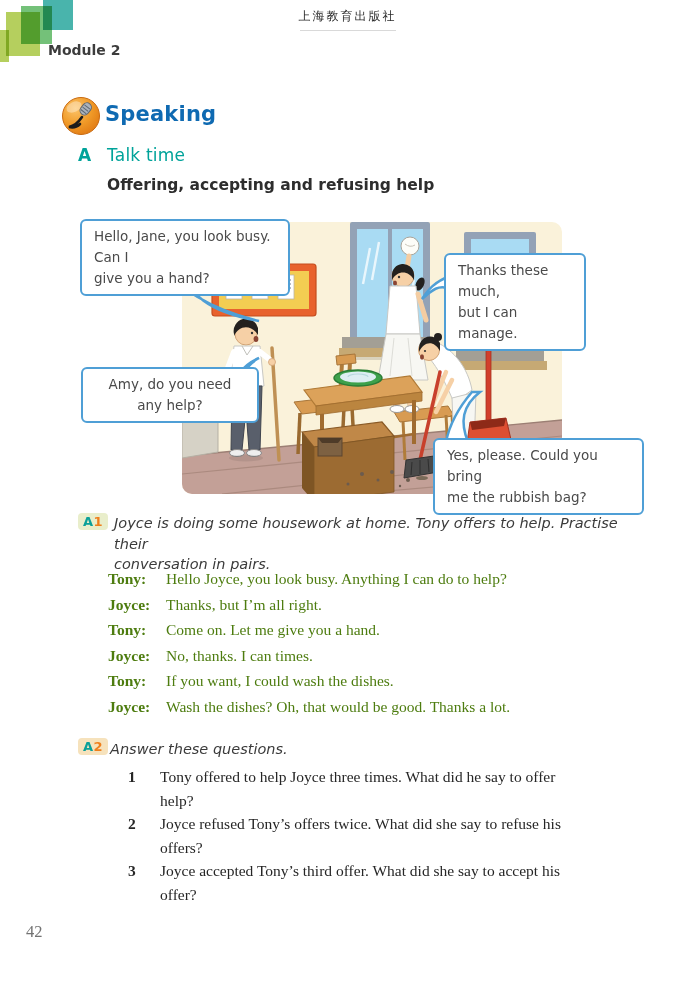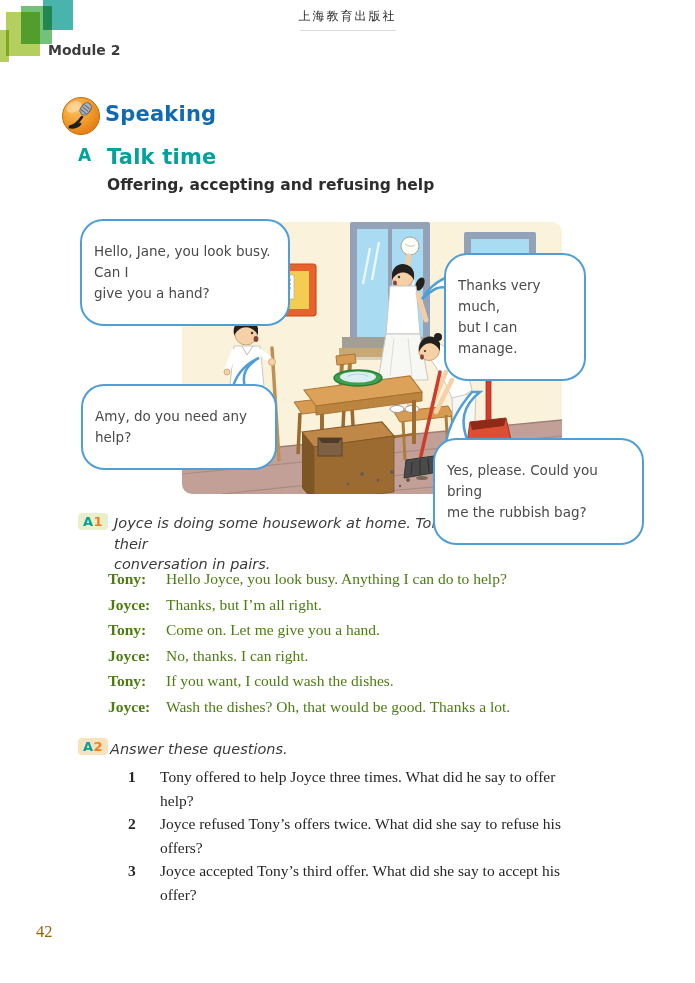--- a/index.html
+++ b/index.html
@@ -22,37 +22,37 @@
   .sq-c { left:43px; top:0px; width:30px; height:30px; background:#49b4ac; }
   .sq-d { left:0px; top:30px; width:9px;  height:32px; background:#b5cf5e; }
 
   .module-label { left:48px; top:42px; font-size:14px; font-weight:600; color:#3c3c3c; }
 
   
   .speaking-icon { left:61px; top:96px; width:40px; height:40px; }
   .speaking-title { left:105px; top:102px; font-size:21px; font-weight:bold; color:#0f6ab2; letter-spacing:.2px; }
 
   .section-letter { left:78px; top:145px; font-size:17px; font-weight:bold; color:#00a39a; }
-  .section-title  { left:107px; top:145px; font-size:21px; font-weight:bold; color:#00a39a; letter-spacing:.2px; }
+  .section-title  { left:107px; top:145px; font-size:17px; font-weight:normal; color:#00a39a; letter-spacing:.2px; }
   .section-subtitle { left:107px; top:176px; font-size:15.5px; font-weight:bold; color:#2d2d2d; }
 
   
   .illustration-wrap { left:0; top:215px; width:695px; height:286px; }
   .scene { position:absolute; left:182px; top:7px; width:380px; height:272px; }
 
   .bubble {
     position:absolute; z-index:2; background:#ffffff;
-    border:2.5px solid #4f9fd6; border-radius:23px;
-    padding:20px 12px; font-size:13.5px; line-height:21px; color:#4a4a4a;
+    border:2.5px solid #4f9fd6; border-radius:6px;
+    padding:5px 12px; font-size:13.5px; line-height:21px; color:#4a4a4a;
     white-space:pre-line;
   }
   .tail { position:absolute; z-index:1; }
   .bubble-1 { left:80px;  top:4px;   width:210px; }
   .bubble-2 { left:444px; top:38px;  width:142px; }
-  .bubble-3 { left:81px;  top:169px; width:196px; }
+  .bubble-3 { left:81px;  top:152px; width:178px;text-align:center; }
   .bubble-4 { left:433px; top:223px; width:211px; }
   .tail-1 { left:155px; top:52px; }
   .tail-2 { left:420px; top:57px; }
   .tail-3 { left:224px; top:141px; }
   .tail-4 { left:438px; top:175px; }
 
   
   .badge { position:absolute; font-size:13px; font-weight:bold; line-height:15px;
     padding:1px 5px; border-radius:4px; letter-spacing:.5px;text-align:right; }
   .badge .bl { color:#0aa099; }
@@ -72,22 +72,22 @@
   .dlg-name { width:58px; font-weight:bold; flex:none; }
   .dlg-text { flex:1; }
 
   
   .questions { left:128px; top:765px; width:505px;
     font-family:"Liberation Serif", serif; font-size:15.5px; color:#262626; }
   .q-row { display:flex; line-height:23.5px; }
   .q-num { width:32px; font-weight:bold; flex:none; }
   .q-text { flex:1; white-space:pre-line; }
 
-  .page-number { left:36px; top:922px; font-family:"Liberation Serif", serif;
-    font-size:16.5px; color:#a16207; }
+  .page-number { left:26px; top:922px; font-family:"Liberation Serif", serif;
+    font-size:16.5px; color:#737373; }
 </style>
 </head>
 <body>
 
 <div class="abs publisher">上海教育出版社</div>
 <div class="abs publisher-rule"></div>
 
 <div>
   <div class="sq sq-a"></div>
   <div class="sq sq-b"></div>
@@ -327,21 +327,21 @@
   </svg>
   <svg class="tail tail-3" width="38" height="36" viewBox="0 0 38 36">
     <path d="M8,34 C12,18 21,8 35,2 C23,9 16,18 22,34 Z" fill="#ffffff" stroke="#4f9fd6" stroke-width="2.5"></path>
   </svg>
   <svg class="tail tail-4" width="46" height="56" viewBox="0 0 46 56">
     <path d="M34,2 C22,16 12,32 8,52 L30,52 C22,32 24,16 42,2 Z" fill="#ffffff" stroke="#4f9fd6" stroke-width="2.5"></path>
   </svg>
 
   <div class="bubble bubble-1">Hello, Jane, you look busy. Can I
 give you a hand?</div>
-  <div class="bubble bubble-2">Thanks very much,
+  <div class="bubble bubble-2">Thanks these much,
 but I can manage.</div>
   <div class="bubble bubble-3">Amy, do you need any help?</div>
   <div class="bubble bubble-4">Yes, please. Could you bring
 me the rubbish bag?</div>
 </div>
 
 <div class="badge badge-a1"><span class="bl">A</span><span class="bn">1</span></div>
 <div class="instruction instruction-a1">Joyce is doing some housework at home. Tony offers to help. Practise their
 conversation in pairs.</div>
 
@@ -353,21 +353,21 @@
   <div class="dlg-row">
       <span class="dlg-name">Joyce:</span>
       <span class="dlg-text">Thanks, but I’m all right.</span>
     </div>
   <div class="dlg-row">
       <span class="dlg-name">Tony:</span>
       <span class="dlg-text">Come on. Let me give you a hand.</span>
     </div>
   <div class="dlg-row">
       <span class="dlg-name">Joyce:</span>
-      <span class="dlg-text">No, thanks. I can right.</span>
+      <span class="dlg-text">No, thanks. I can times.</span>
     </div>
   <div class="dlg-row">
       <span class="dlg-name">Tony:</span>
       <span class="dlg-text">If you want, I could wash the dishes.</span>
     </div>
   <div class="dlg-row">
       <span class="dlg-name">Joyce:</span>
       <span class="dlg-text">Wash the dishes? Oh, that would be good. Thanks a lot.</span>
     </div>
 </div>

